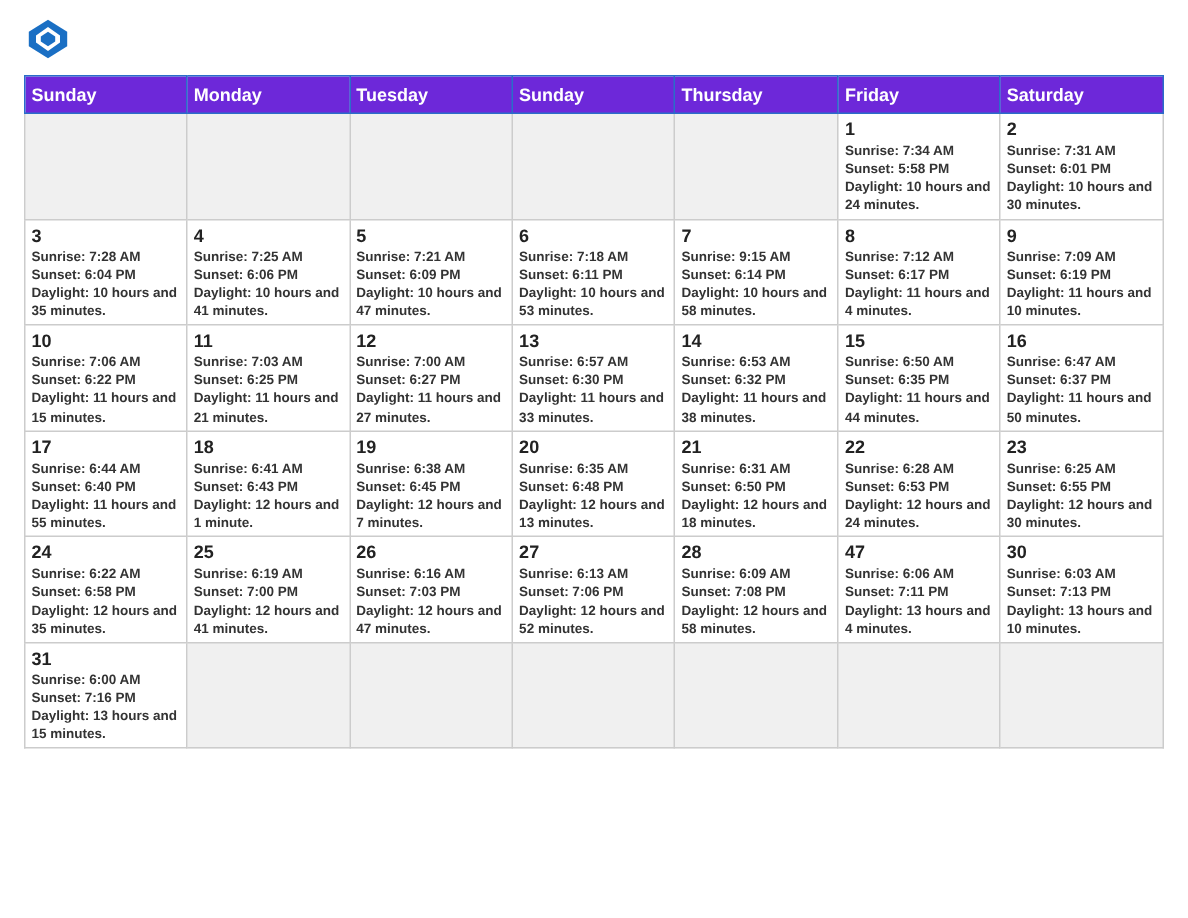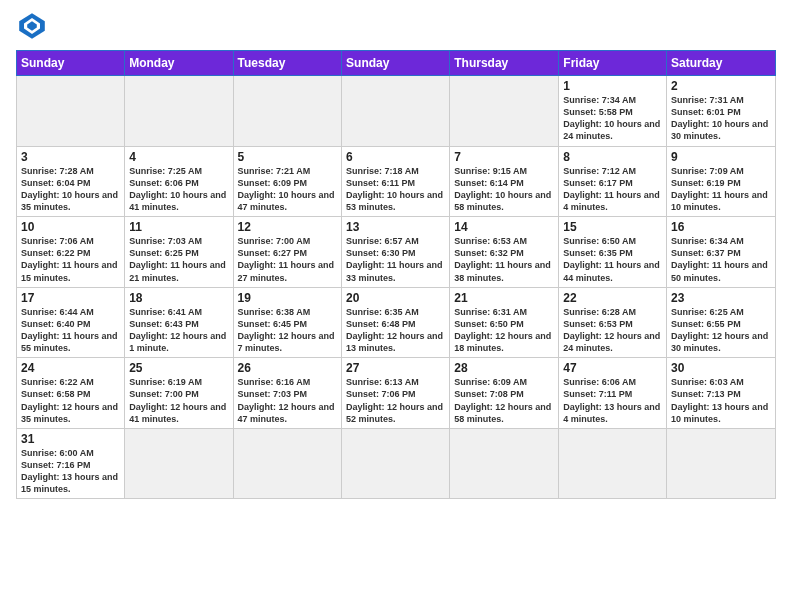--- a/index.html
+++ b/index.html
@@ -236,21 +236,21 @@
           </td>
           <td>
             <span class="day-num">15</span>
             <div class="day-info">Sunrise: 6:50 AM
 Sunset: 6:35 PM
 Daylight: 11 hours
 and 44 minutes.</div>
           </td>
           <td>
             <span class="day-num">16</span>
-            <div class="day-info">Sunrise: 6:34 AM
+            <div class="day-info">Sunrise: 6:47 AM
 Sunset: 6:37 PM
 Daylight: 11 hours
 and 50 minutes.</div>
           </td>
         </tr>
         <tr>
           <td>
             <span class="day-num">17</span>
             <div class="day-info">Sunrise: 6:44 AM
 Sunset: 6:40 PM

